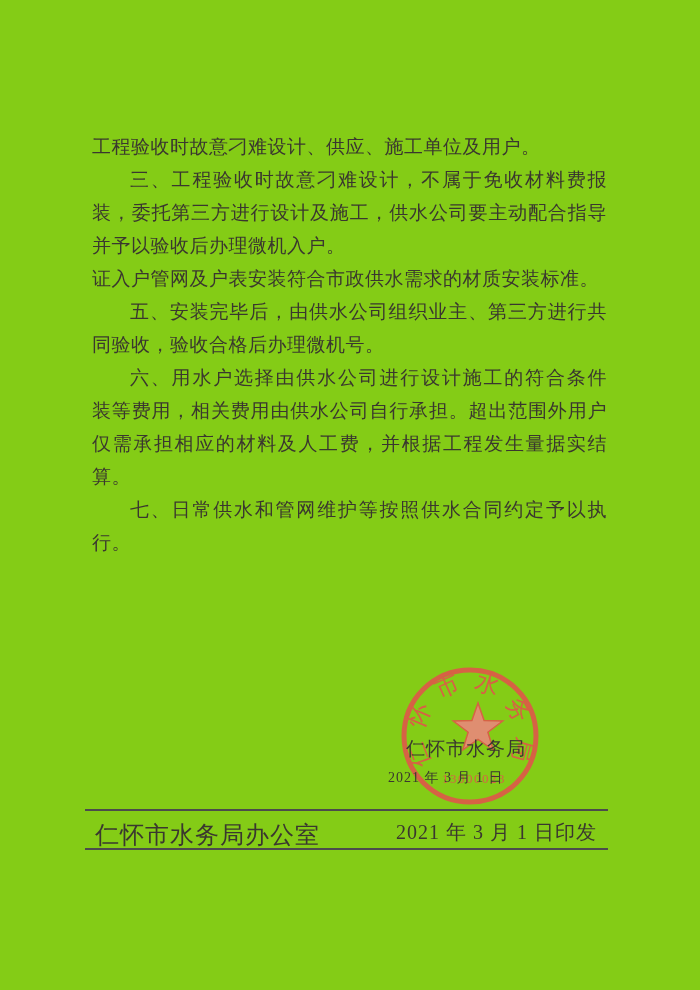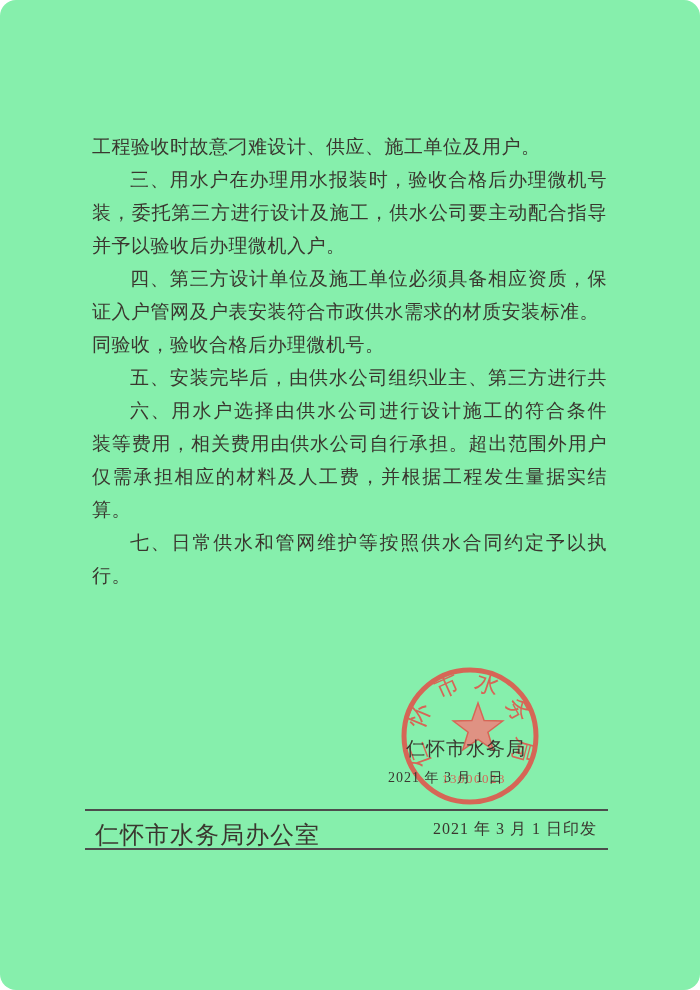--- a/index.html
+++ b/index.html
@@ -1,23 +1,22 @@
 <!DOCTYPE html>
 <html><head>
 <meta charset="utf-8">
 <style>
   html, body { margin: 0; padding: 0; background: #ffffff; }
   .page {
     position: relative;
     width: 700px;
     height: 990px;
-    background: #86efac;
+    background: #84cc16;
     overflow: hidden;
     font-family: "Liberation Serif", "DejaVu Serif", serif;
-    border-radius: 16px;
   }
   
   .doc-body {
     position: absolute;
     left: 92px;
     top: 130px;
     width: 515px;
     font-size: 19px;
     line-height: 33px;
     color: #3a372f;
@@ -74,39 +73,38 @@
     left: 95px;
     top: 819px;
     font-size: 24px;
     letter-spacing: 1px;
     color: #3a372f;
   }
   .footer-right {
     position: absolute;
     right: 103px;
     top: 819px;
-    font-size: 16px;
+    font-size: 20px;
     letter-spacing: 1px;
     color: #3a372f;
   }
 </style>
 </head>
 <body>
 
 <div class="page">
 
   <div class="doc-body">
     <div class="ln">工程验收时故意刁难设计、供应、施工单位及用户。</div>
-    <div class="ln fl ind">三、用水户在办理用水报装时，验收合格后办理微机号</div>
+    <div class="ln fl ind">三、工程验收时故意刁难设计，不属于免收材料费报</div>
     <div class="ln fl">装，委托第三方进行设计及施工，供水公司要主动配合指导</div>
     <div class="ln">并予以验收后办理微机入户。</div>
-    <div class="ln fl ind">四、第三方设计单位及施工单位必须具备相应资质，保</div>
     <div class="ln">证入户管网及户表安装符合市政供水需求的材质安装标准。</div>
+    <div class="ln fl ind">五、安装完毕后，由供水公司组织业主、第三方进行共</div>
     <div class="ln">同验收，验收合格后办理微机号。</div>
-    <div class="ln fl ind">五、安装完毕后，由供水公司组织业主、第三方进行共</div>
     <div class="ln fl ind">六、用水户选择由供水公司进行设计施工的符合条件</div>
     <div class="ln fl">装等费用，相关费用由供水公司自行承担。超出范围外用户</div>
     <div class="ln fl">仅需承担相应的材料及人工费，并根据工程发生量据实结</div>
     <div class="ln">算。</div>
     <div class="ln fl ind">七、日常供水和管网维护等按照供水合同约定予以执</div>
     <div class="ln">行。</div>
   </div>
 
   <svg class="seal" viewBox="0 0 160 160" xmlns="http://www.w3.org/2000/svg">
     <defs>

